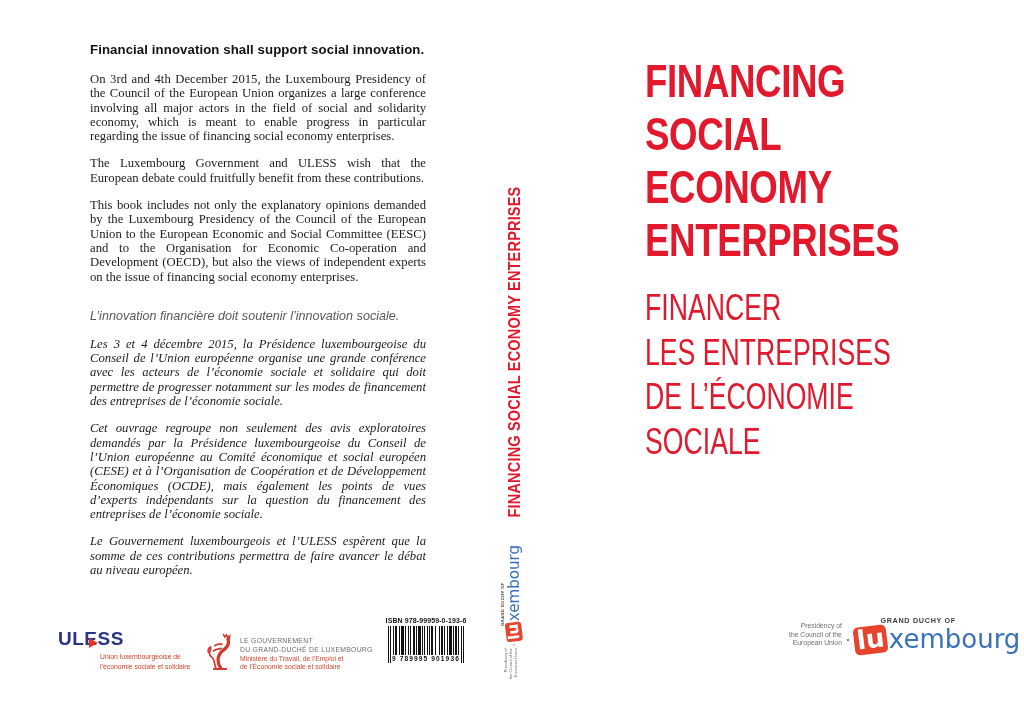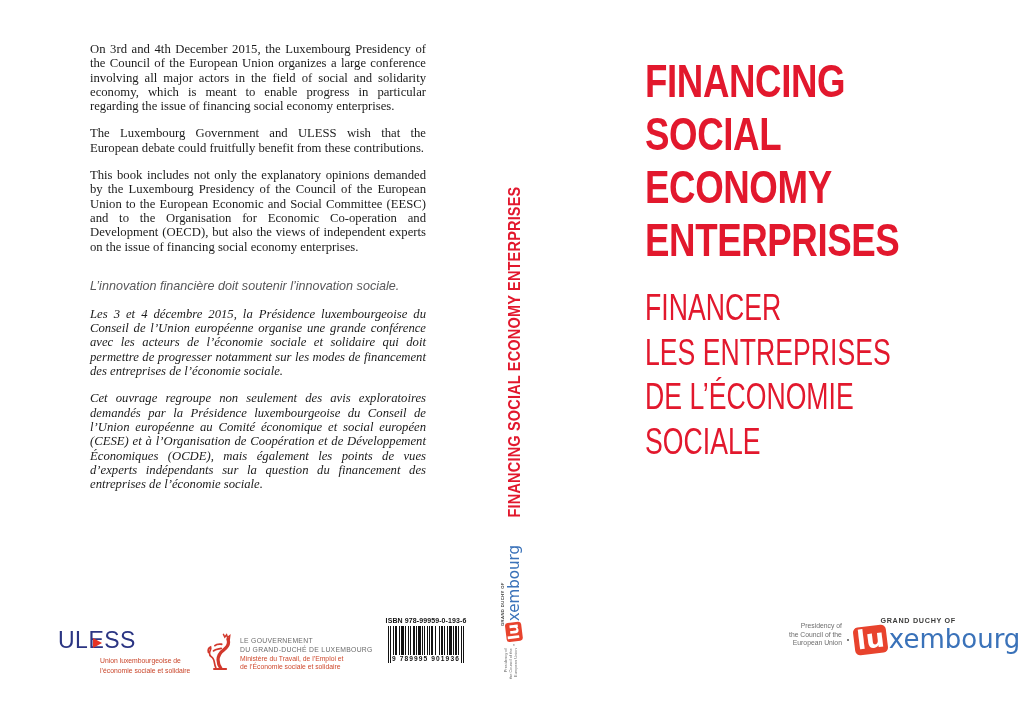--- a/index.html
+++ b/index.html
@@ -54,21 +54,21 @@
   .front-subtitle{
     position:absolute;left:645px;top:286px;
     font-family:"Liberation Sans",sans-serif;font-weight:normal;
     font-size:37px;line-height:44.5px;color:#e2182d;
     transform:scaleX(0.72);transform-origin:left top;
     letter-spacing:0;white-space:nowrap;
   }
 
   
   .uless{position:absolute;left:58px;top:629px;font-family:"Liberation Sans",sans-serif;}
-  .uless-word{font-weight:normal;font-size:23px;line-height:1;color:#2b3583;letter-spacing:0.5px;display:flex;}
+  .uless-word{font-weight:bold;font-size:19px;line-height:1;color:#2b3583;letter-spacing:0.5px;display:flex;}
   .uless-e{position:relative;display:inline-block;}
   .uless-tri{
     position:absolute;left:4.5px;top:9px;width:0;height:0;
     border-left:9px solid #e63323;border-top:5.5px solid transparent;border-bottom:5.5px solid transparent;
   }
   .uless-tag{margin:4px 0 0 42px;font-size:6.8px;line-height:9.5px;color:#c9452a;}
 
   
   .gov{position:absolute;left:205px;top:631px;display:flex;gap:8px;align-items:flex-start;font-family:"Liberation Sans",sans-serif;}
   .gov-text{padding-top:6px;font-size:6.8px;line-height:8.8px;}
@@ -99,26 +99,28 @@
     transform:rotate(-7deg);padding:0 3px 2px 3px;font-weight:bold;margin-right:1px;
   }
   .lux-rest{color:#3a72b9;}
 </style>
 </head>
 <body>
 
 <div class="page">
 
   <section class="back-cover">
+    <h1 class="headline-en">Financial innovation shall support social innovation.</h1>
     <p class="para-en">On 3rd and 4th December 2015, the Luxembourg Presidency of the Council of the European Union organizes a large conference involving all major actors in the field of social and solidarity economy, which is meant to enable progress in particular regarding the issue of financing social economy enterprises.</p>
     <p class="para-en">The Luxembourg Government and ULESS wish that the European debate could fruitfully benefit from these contributions.</p>
     <p class="para-en">This book includes not only the explanatory opinions demanded by the Luxembourg Presidency of the Council of the European Union to the European Economic and Social Committee (EESC) and to the Organisation for Economic Co-operation and Development (OECD), but also the views of independent experts on the issue of financing social economy enterprises.</p>
     <h2 class="headline-fr">L’innovation financière doit soutenir l’innovation sociale.</h2>
     <p class="para-fr">Les 3 et 4 décembre 2015, la Présidence luxembourgeoise du Conseil de l’Union européenne organise une grande conférence avec les acteurs de l’économie sociale et solidaire qui doit permettre de progresser notamment sur les modes de financement des entreprises de l’économie sociale.</p>
     <p class="para-fr">Cet ouvrage regroupe non seulement des avis exploratoires demandés par la Présidence luxembourgeoise du Conseil de l’Union européenne au Comité économique et social européen (CESE) et à l’Organisation de Coopération et de Développement Économiques (OCDE), mais également les points de vues d’experts indépendants sur la question du financement des entreprises de l’économie sociale.</p>
+    <p class="para-fr">Le Gouvernement luxembourgeois et l’ULESS espèrent que la somme de ces contributions permettra de faire avancer le débat au niveau européen.</p>
   </section>
 
   <div class="spine-title">FINANCING SOCIAL ECONOMY ENTERPRISES</div>
 
   <div class="spine-logo">
     <div class="presidency-logo">
       <div class="pres-text">
         <div>Presidency of</div>
         <div>the Council of the</div>
         <div>European Union</div>

